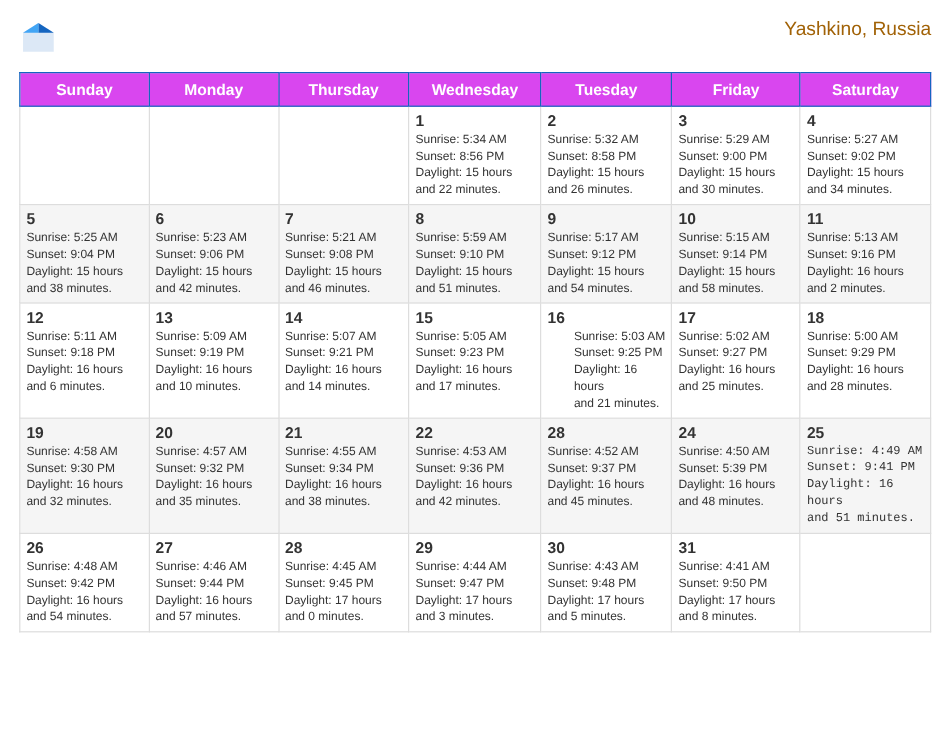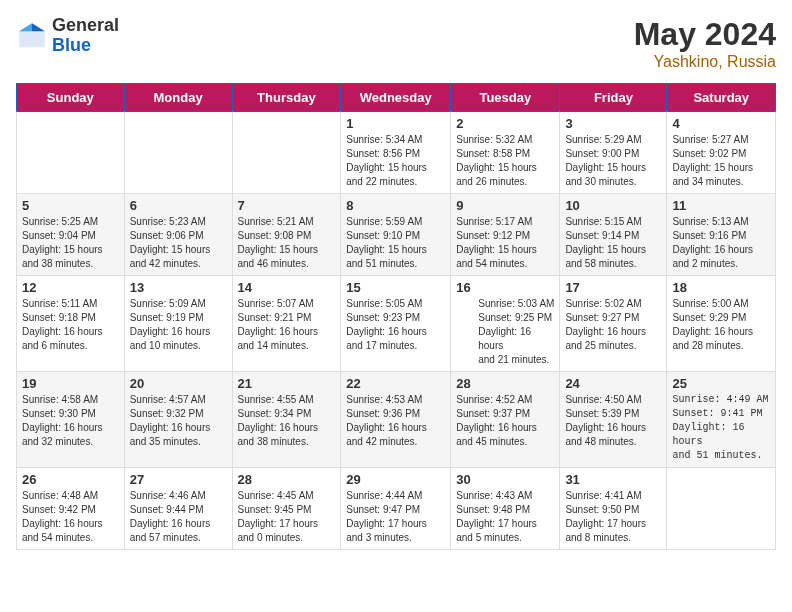--- a/index.html
+++ b/index.html
@@ -51,21 +51,21 @@
     .location {
       font-size: 16px;
       color: #a16207;
     }
     .calendar {
       width: 100%;
       border-collapse: collapse;
       border: 1px solid #ccc;
     }
     .calendar th {
-      background-color: #be185d;
+      background-color: #d946ef;
       color: #fff;
       text-align: center;
       padding: 6px 4px;
       font-size: 13px;
       border: 1px solid #1565c0;
     }
     .calendar td {
       vertical-align: top;
       padding: 4px 5px;
       border: 1px solid #ddd;
@@ -99,27 +99,22 @@
 </head>
 <body>
 
 <div class="header">
   <div class="logo">
     <svg class="logo-icon" viewBox="0 0 40 40">
       <polygon points="20,4 36,14 36,34 20,34 4,34 4,14" fill="#1565c0" opacity="0.15"></polygon>
       <polygon points="20,4 36,14 20,14" fill="#1565c0"></polygon>
       <polygon points="20,4 20,14 4,14" fill="#42a5f5"></polygon>
     </svg>
-    <div class="logo-text">
-      <span class="logo-general">General</span>
-      <span class="logo-blue">Blue</span>
-    </div>
   </div>
   <div class="title-area">
-    <div class="month-title">May 2024</div>
     <div class="location">Yashkino, Russia</div>
   </div>
 </div>
 
 <table class="calendar">
   <thead>
     <tr>
     <th>Sunday</th>
         <th>Monday</th>
         <th>Thursday</th>

